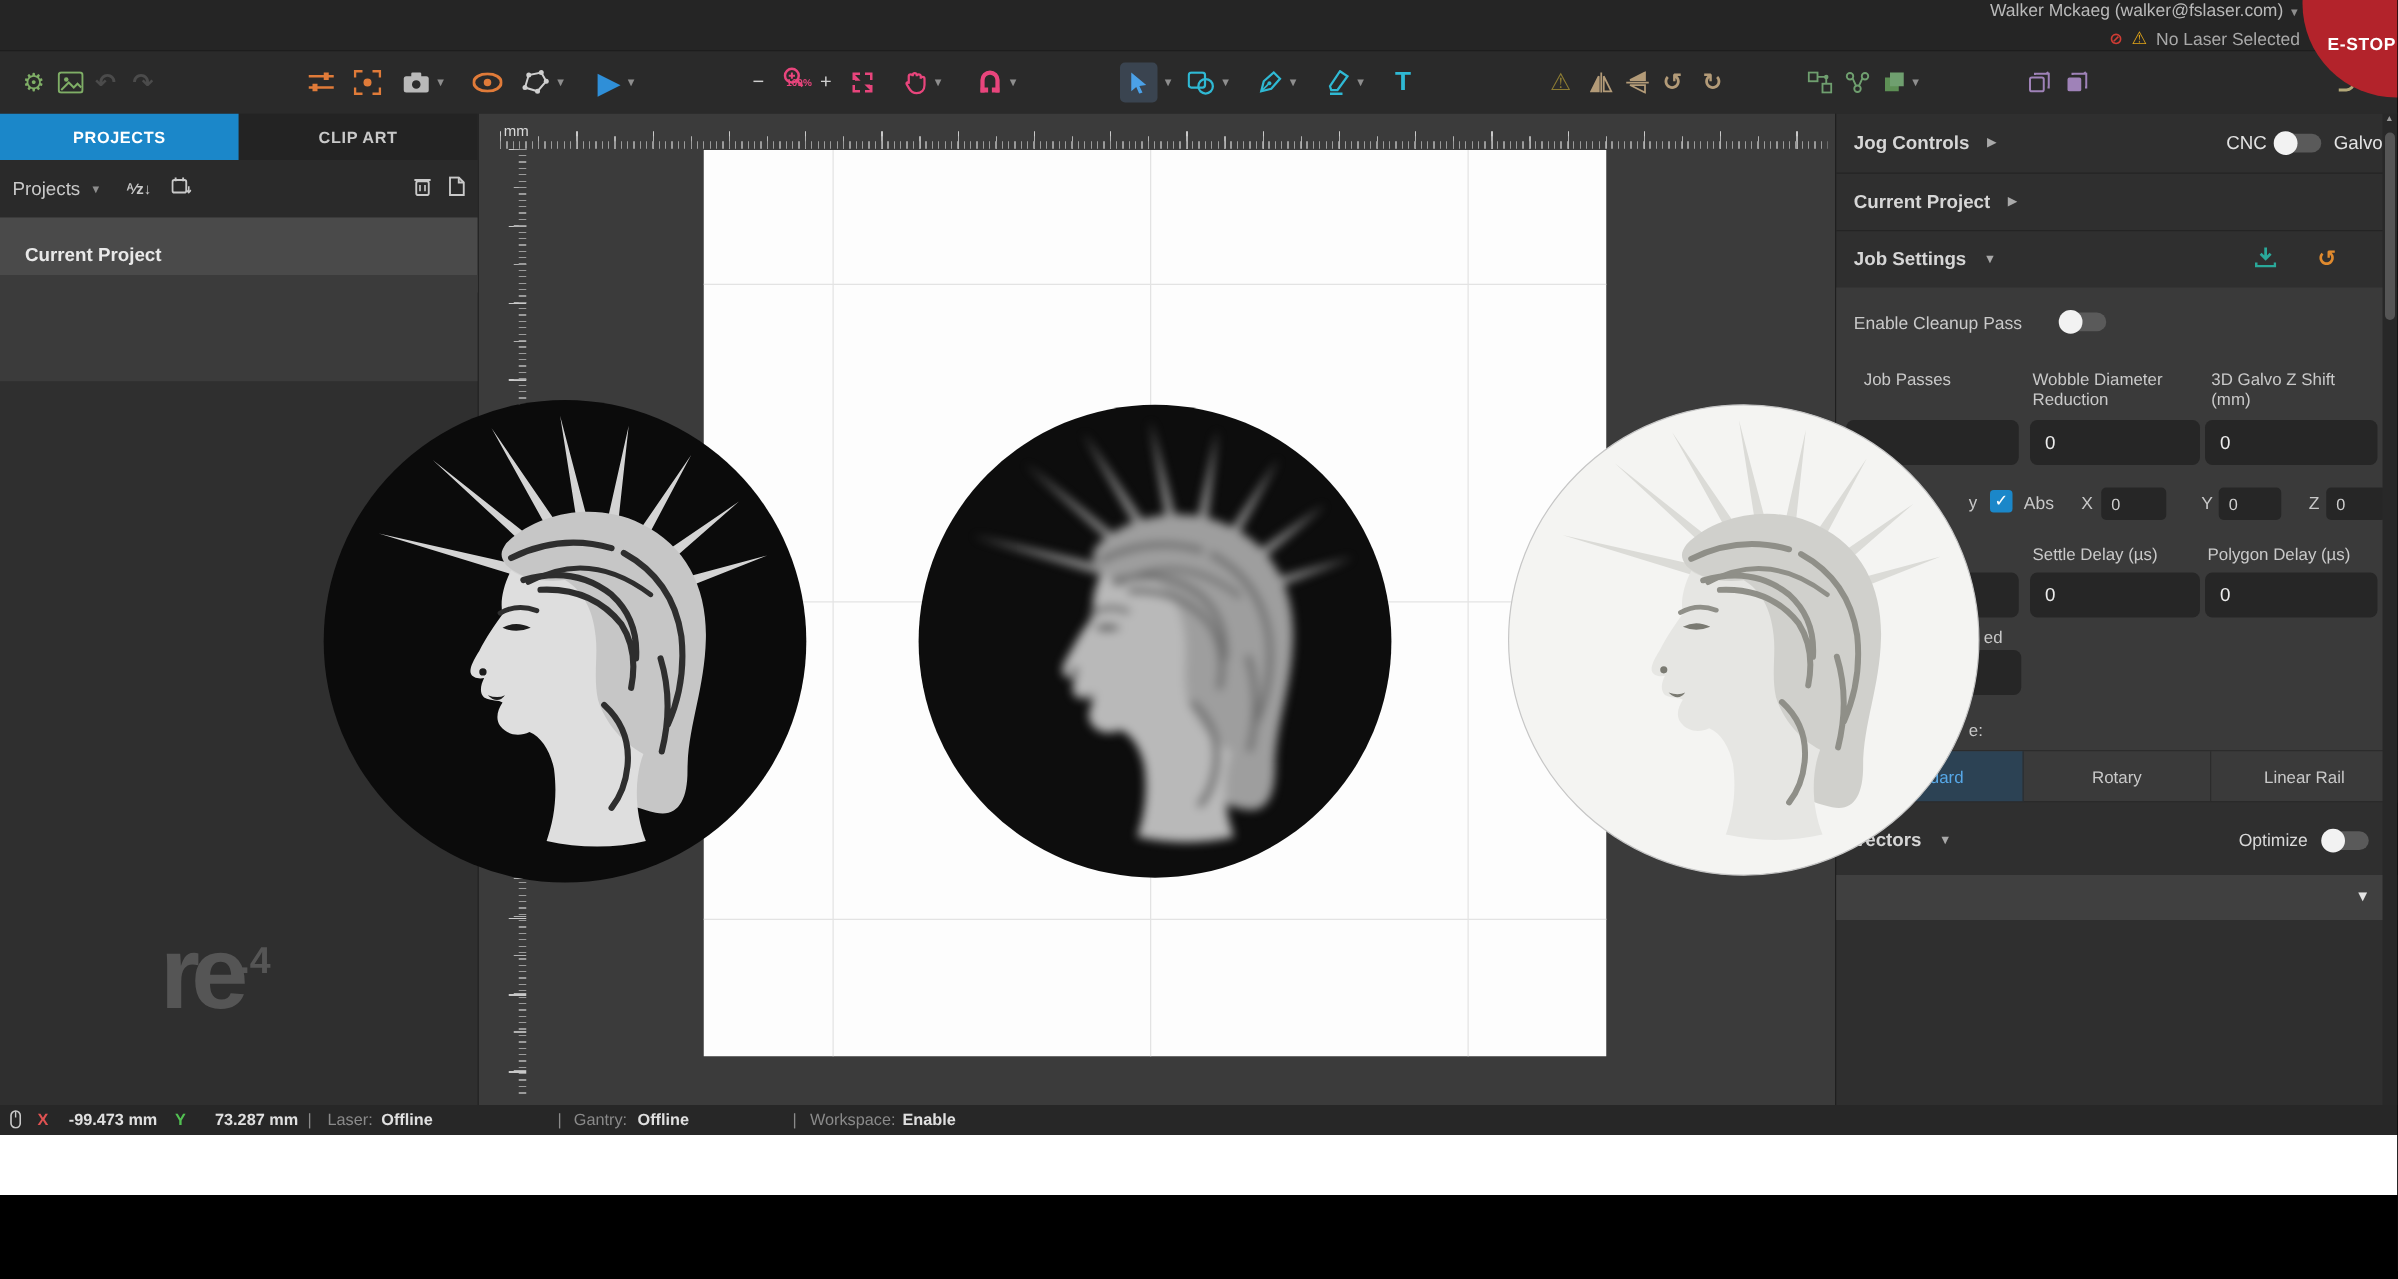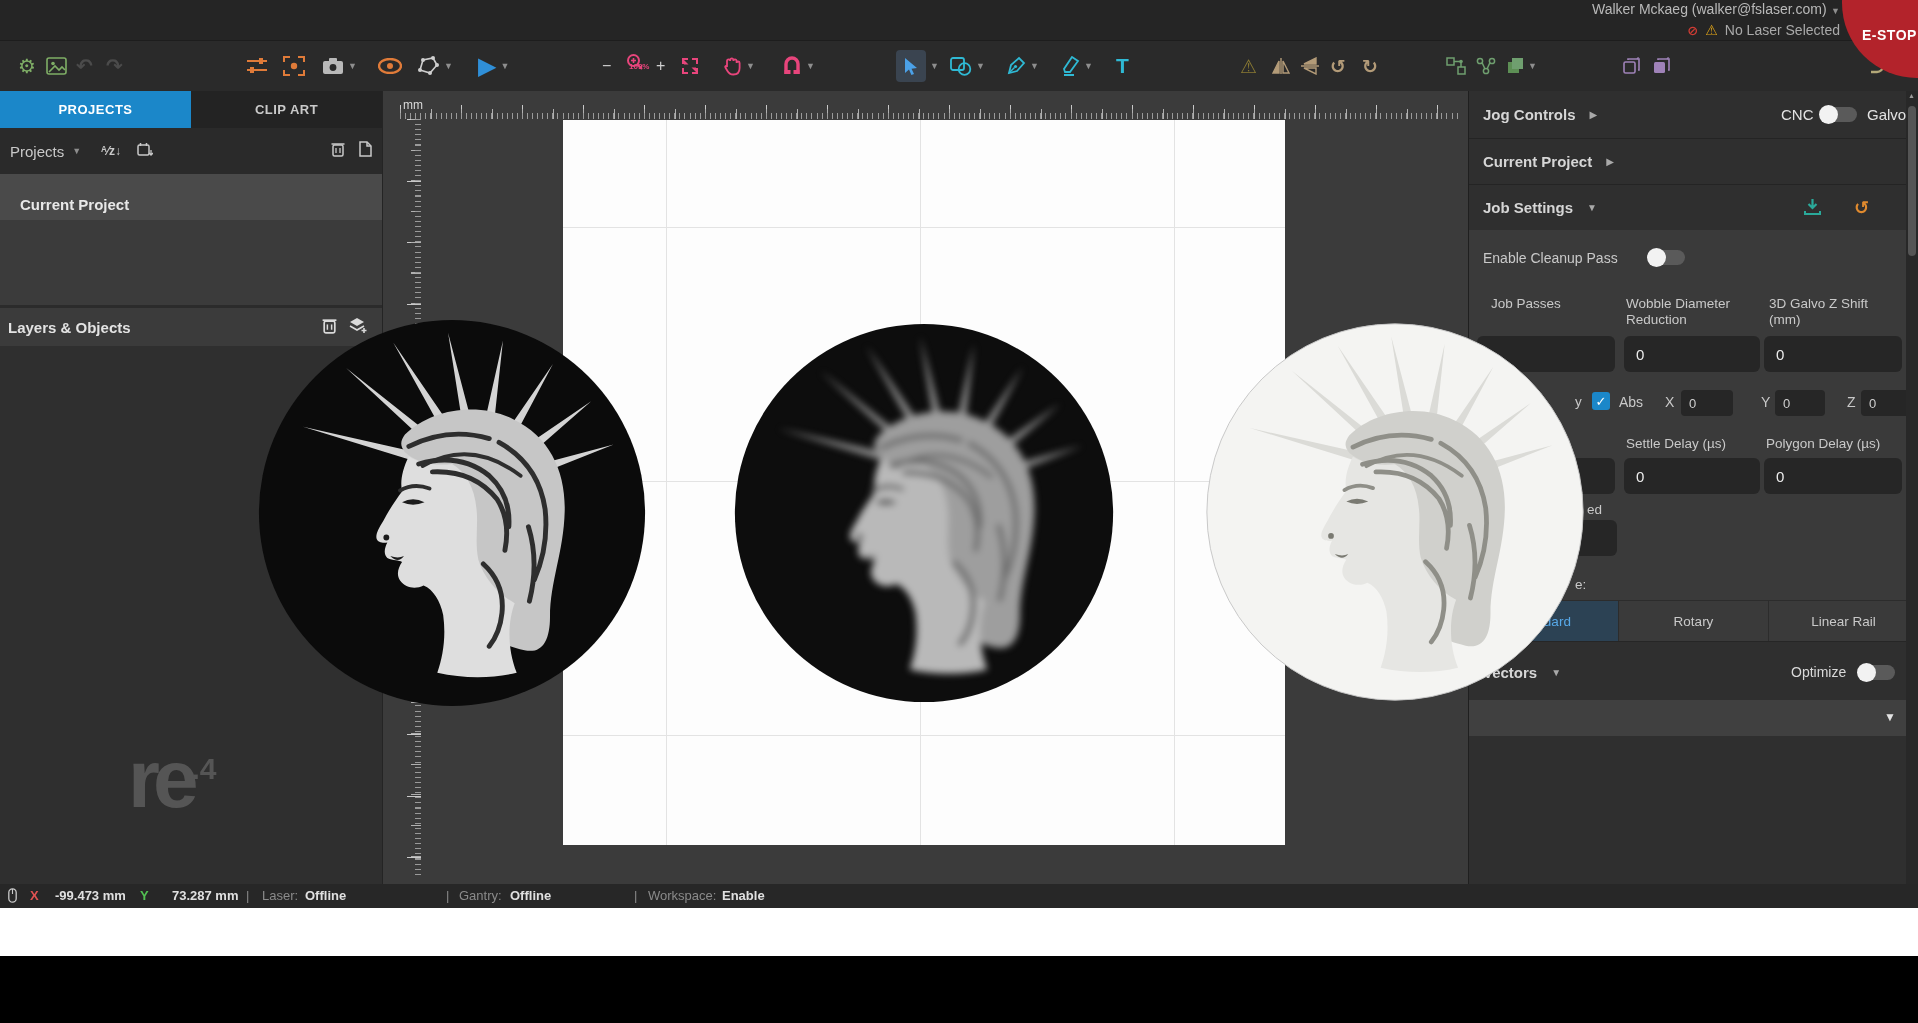--- a/index.html
+++ b/index.html
@@ -416,40 +416,20 @@
         <svg width="13" height="16" viewBox="0 0 13 16">
             <path d="M1,1 h7 l4,4 v10 h-11 Z" fill="none" stroke="#c9c9c9" stroke-width="1.5"></path>
             <path d="M8,1 v4 h4" fill="none" stroke="#c9c9c9" stroke-width="1.5"></path>
           </svg>
       </span>
     </div>
     <div class="cur-row">
       <span>Current Project</span>
     </div>
     <div class="list-area"></div>
-    <div class="layers-hdr">
-      <span>Layers &amp; Objects</span>
-      <span class="hdr-ics">
-        <span>
-          <svg width="15" height="17" viewBox="0 0 14 16">
-              <rect x="2" y="4" width="10" height="11" rx="1.5" fill="none" stroke="#d9d9d9" stroke-width="1.6"></rect>
-              <line x1="0.5" y1="3" x2="13.5" y2="3" stroke="#d9d9d9" stroke-width="1.6"></line>
-              <line x1="5" y1="7" x2="5" y2="12" stroke="#d9d9d9" stroke-width="1.4"></line>
-              <line x1="9" y1="7" x2="9" y2="12" stroke="#d9d9d9" stroke-width="1.4"></line>
-            </svg>
-        </span>
-        <span>
-          <svg width="19" height="17" viewBox="0 0 19 17">
-              <path d="M8,1 L15,5 L8,9 L1,5 Z" fill="#d9d9d9"></path>
-              <path d="M1,9 L8,13 L15,9" fill="none" stroke="#d9d9d9" stroke-width="1.6"></path>
-              <path d="M15,11 v5 m-2.5,-2.5 h5" stroke="#d9d9d9" stroke-width="1.6"></path>
-            </svg>
-        </span>
-      </span>
-    </div>
     <div class="logo">
       <span>re</span><sup>.4</sup>
     </div>
   </div>
 
   <div class="canvas">
     <span class="mm">mm</span>
     <div class="hruler">
 
     <span class="hnum" style="left: 63px;"></span>

